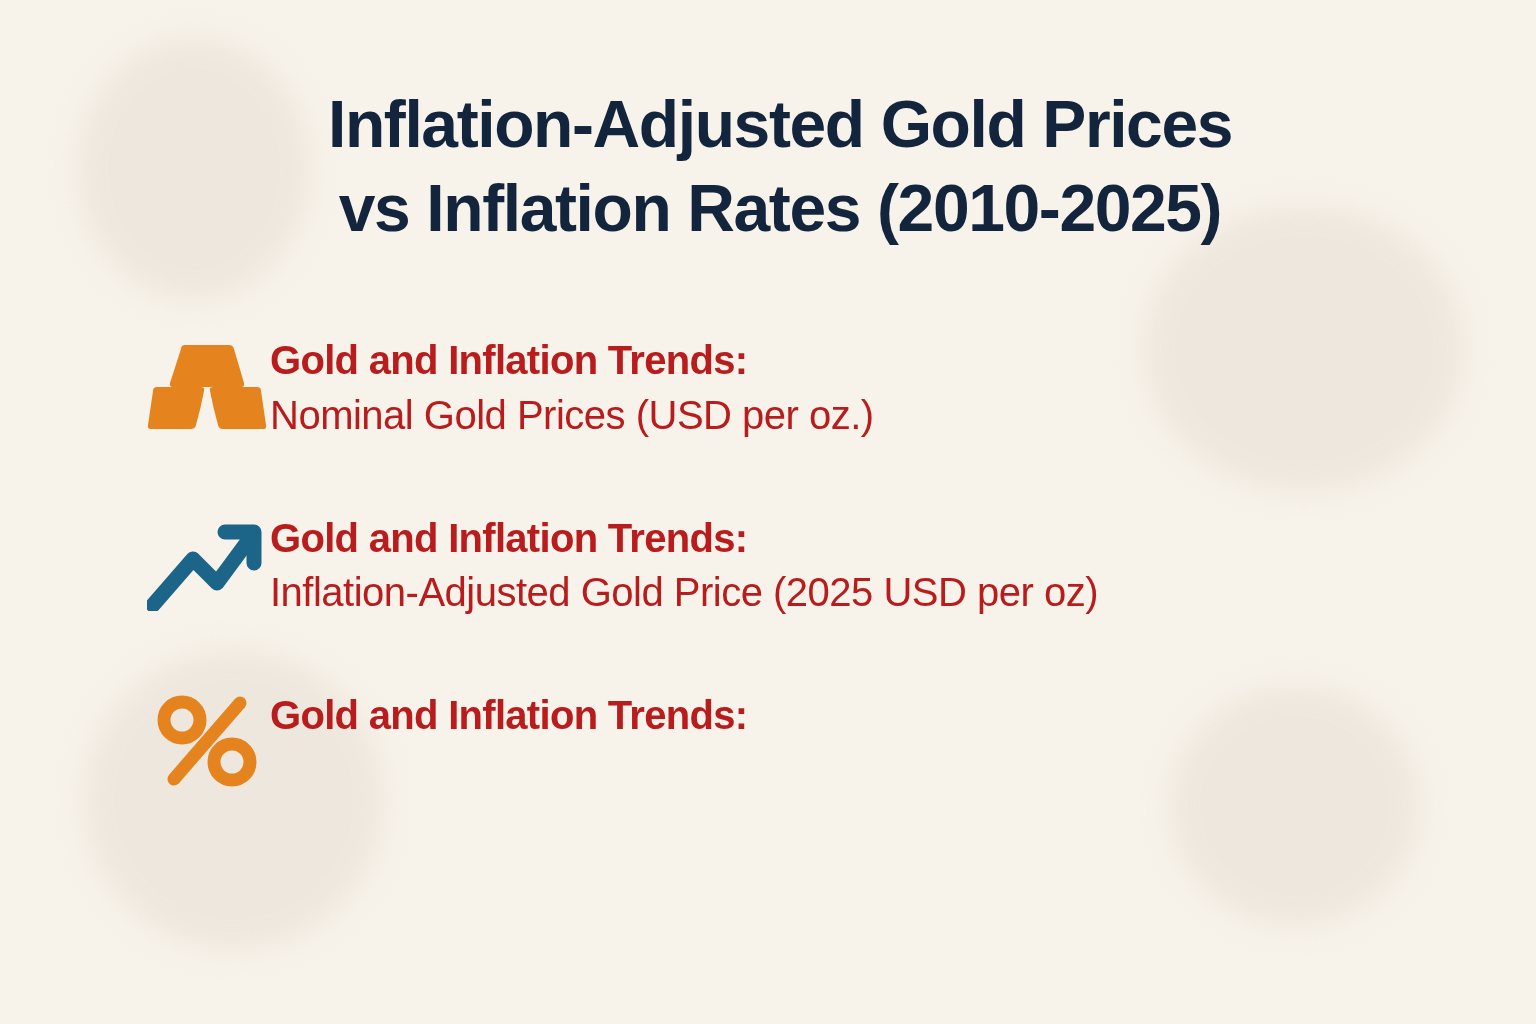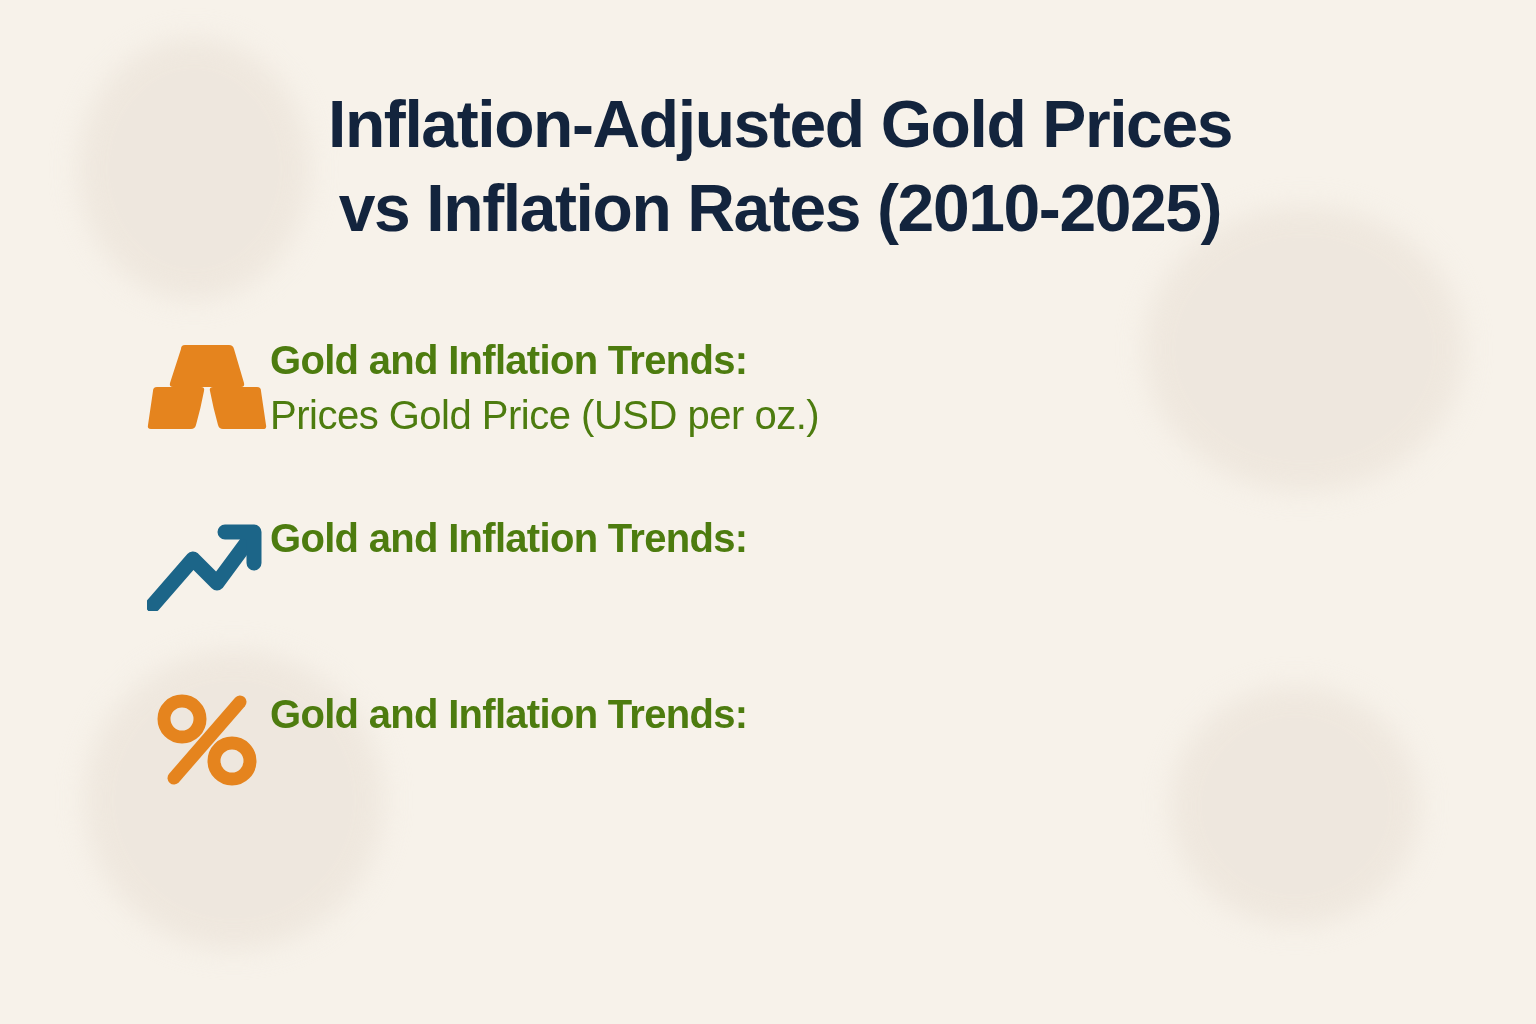--- a/index.html
+++ b/index.html
@@ -74,21 +74,21 @@
     height: 104px;
     display: flex;
     align-items: center;
     justify-content: center;
   }
   .legend-icon svg { display: block; }
 
   .legend-text {
     flex: 1 1 auto;
     padding-top: 2px;
-    color: #4d7c0f;
+    color: #b91c1c;
   }
   .legend-heading {
     font-size: 40px;
     font-weight: 700;
     line-height: 1.22;
     letter-spacing: -0.7px;
   }
   .legend-sub {
     font-size: 40px;
     font-weight: 400;
@@ -115,33 +115,34 @@
     <div class="legend-row">
       <div class="legend-icon">
         <svg width="120" height="90" viewBox="0 0 120 90" aria-hidden="true">
           <path d="M34 8 Q34 4 38 4 L82 4 Q86 4 87 8 L97 42 Q98 46 94 46 L26 46 Q22 46 23 42 Z" fill="#e5841e"></path>
           <path d="M6 50 Q6 46 10 46 L54 46 Q58 46 57 50 Q54 66 49 84 Q48 88 44 88 L4 88 Q0 88 1 84 Z" fill="#e5841e"></path>
           <path d="M66 46 L110 46 Q114 46 114 50 L119 84 Q120 88 116 88 L76 88 Q72 88 71 84 Q66 66 63 50 Q62 46 66 46 Z" fill="#e5841e"></path>
         </svg>
       </div>
       <div class="legend-text">
         <div class="legend-heading">Gold and Inflation Trends:</div>
-        <div class="legend-sub">Prices Gold Price (USD per oz.)</div>
+        <div class="legend-sub">Nominal Gold Prices (USD per oz.)</div>
       </div>
     </div>
 
     <div class="legend-row">
       <div class="legend-icon">
         <svg width="120" height="94" viewBox="0 0 120 94" aria-hidden="true">
           <polyline points="6,88 46,42 70,66 104,20" fill="none" stroke="#1c6588" stroke-width="15" stroke-linecap="round" stroke-linejoin="round"></polyline>
           <polyline points="78,15 107,15 107,46" fill="none" stroke="#1c6588" stroke-width="15" stroke-linecap="round" stroke-linejoin="round"></polyline>
         </svg>
       </div>
       <div class="legend-text">
         <div class="legend-heading">Gold and Inflation Trends:</div>
+        <div class="legend-sub">Inflation-Adjusted Gold Price (2025 USD per oz)</div>
       </div>
     </div>
 
     <div class="legend-row">
       <div class="legend-icon">
         <svg width="104" height="92" viewBox="0 0 104 92" aria-hidden="true">
           <circle cx="27" cy="25" r="18" fill="none" stroke="#e5841e" stroke-width="13"></circle>
           <circle cx="77" cy="67" r="18" fill="none" stroke="#e5841e" stroke-width="13"></circle>
           <line x1="85" y1="8" x2="19" y2="84" stroke="#e5841e" stroke-width="13" stroke-linecap="round"></line>
         </svg>

